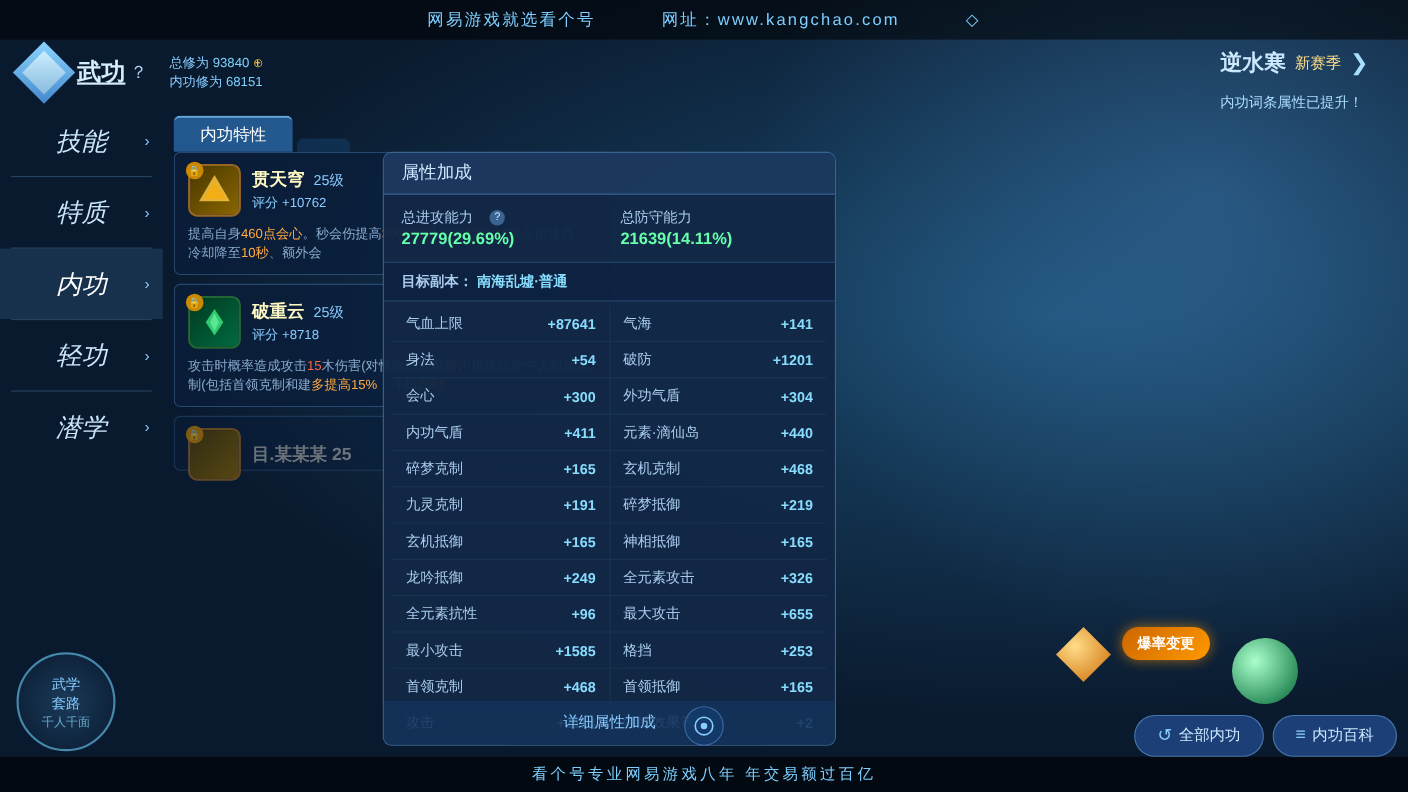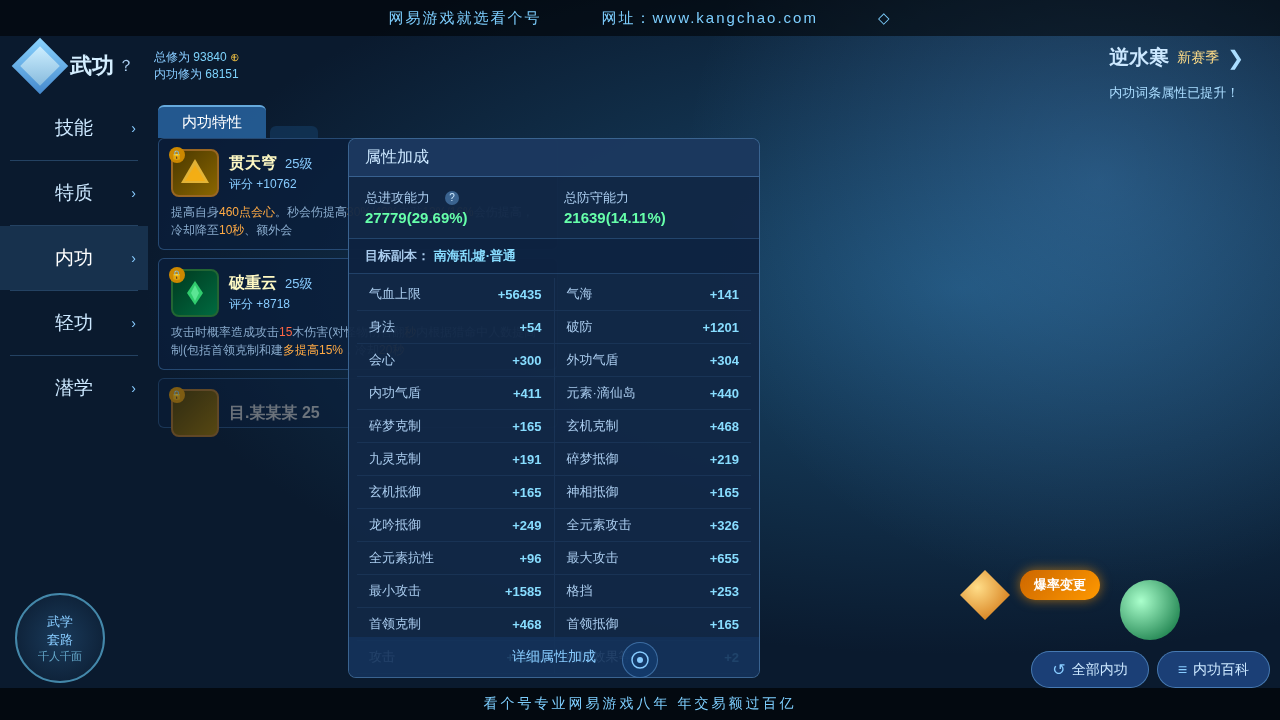--- a/index.html
+++ b/index.html
@@ -81,20 +81,21 @@
     }
     .diamond-inner {
       position: absolute;
       inset: 6px;
       background: linear-gradient(135deg, #cceeff, #88bbdd);
     }
     .title-wugong {
       color: #d4eeff;
       font-size: 22px;
       font-weight: bold;
+      text-decoration: underline;
     }
     .header-stats {
       margin-left: 20px;
       display: flex;
       flex-direction: column;
     }
     .stat-line {
       color: #88ccff;
       font-size: 12px;
     }
@@ -135,21 +136,22 @@
       align-items: center;
       justify-content: center;
       cursor: pointer;
       position: relative;
     }
     .nav-item.active {
       background: rgba(100,180,255,0.15);
     }
     .nav-item-label {
       color: #cce8ff;
-      font-size: 19px;
+      font-size: 23px;
+      font-style: italic;
     }
     .nav-item.active .nav-item-label {
       color: #ffffff;
     }
     .nav-arrow {
       position: absolute;
       right: 12px;
       color: #88ccff;
       font-size: 14px;
     }
@@ -663,21 +665,21 @@
     <div class="target-dungeon-bar">
       <span>目标副本：</span>
       <span class="target-dungeon-name">南海乱墟·普通</span>
     </div>
 
     <div class="attr-table">
 
     <div class="attr-row">
         <div class="attr-cell">
           <span class="attr-name">气血上限</span>
-          <span class="attr-value">+56435</span>
+          <span class="attr-value">+87641</span>
         </div>
         <div class="attr-cell">
           <span class="attr-name">气海</span>
           <span class="attr-value">+141</span>
         </div>
       </div>
         <div class="attr-row">
         <div class="attr-cell">
           <span class="attr-name">身法</span>
           <span class="attr-value">+54</span>

